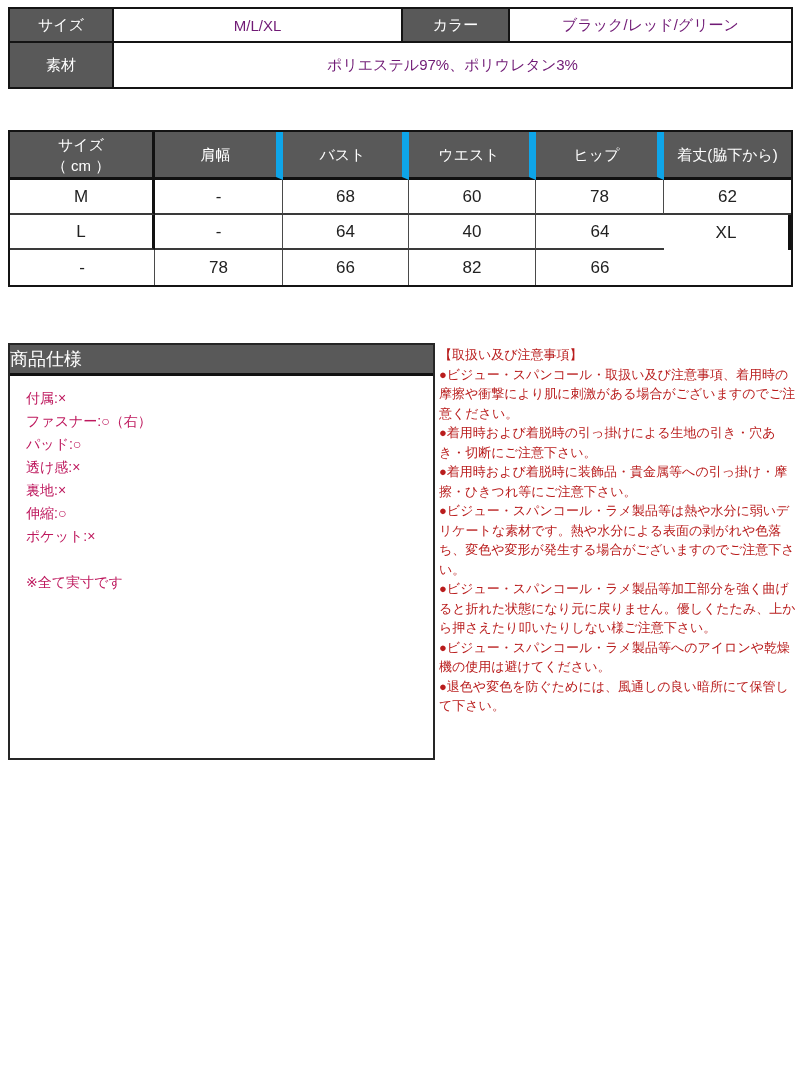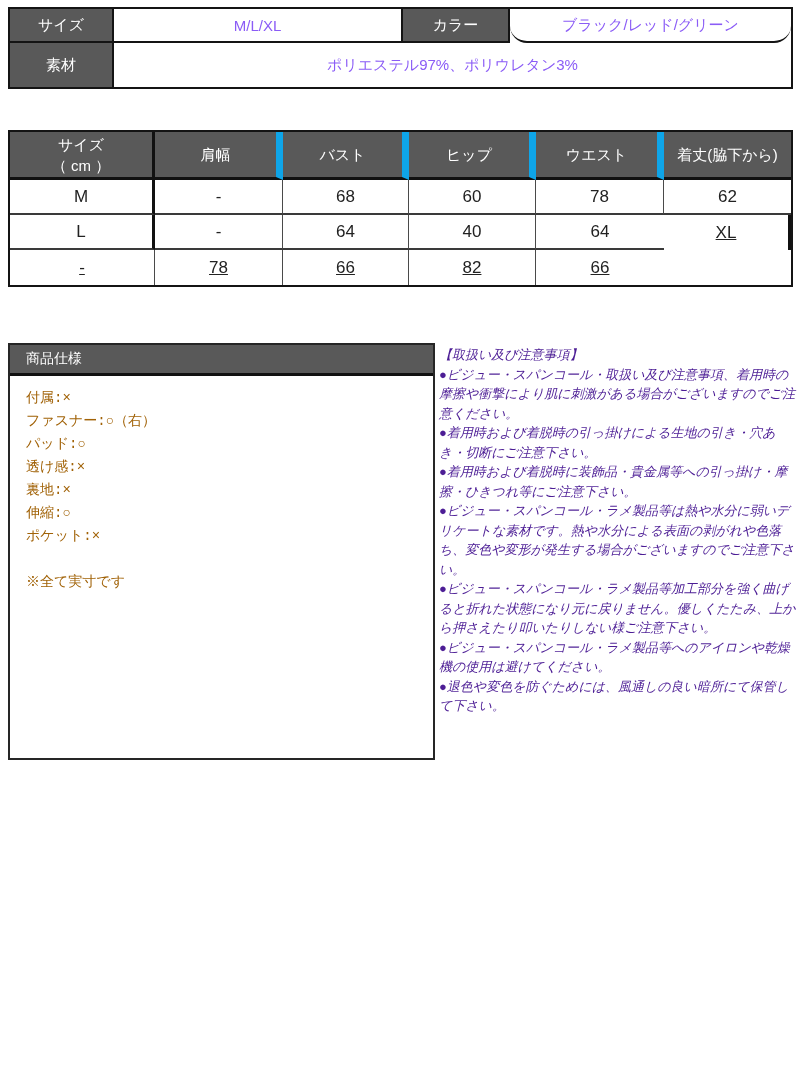--- a/index.html
+++ b/index.html
@@ -22,25 +22,25 @@
     grid-template-rows: 34px 44px;
     border: 2px solid #141414;
     background: #fff;
   }
   .info-table .cell {
     display: flex; align-items: center; justify-content: center;
     font-size: 15px;
     border-right: 2px solid #141414;
     border-bottom: 2px solid #141414;
   }
-  .info-table .cell.last { border-right: none; border-radius: 17px; }
+  .info-table .cell.last { border-right: none; }
   .info-table .cell.bottom { border-bottom: none; }
   .info-table .span3 { grid-column: 2 / 5; }
   .dark { background: #595959; color: #ffffff; }
-  .val { color: #8b5cf6; }
+  .val { color: #701a75; }
 
   
   .size-table {
     position: absolute; left: 8px; top: 130px;
     width: 785px;
     display: grid;
     grid-template-columns: 145px 128px 126px 127px 128px 127px;
     grid-template-rows: 48px 35px 35px 35px;
     border: 2px solid #141414;
     background: #fff;
@@ -54,69 +54,68 @@
     white-space: pre-line; line-height: 21px;
   }
   .sc {
     font-size: 17px; color: #222;
     display: flex; align-items: center; justify-content: center;
     border-right: 1px solid #4a4a4a;
     border-bottom: 2px solid #3a3a3a;
   }
   .c1 { border-right: 3px solid #111 !important; }
   .c6 { border-right: none !important; text-align: center; }
-  .rlast { border-bottom: none !important; text-decoration: underline; }
+  .rlast { border-bottom: none !important; }
 
   
   .spec-box {
     position: absolute; left: 8px; top: 343px;
     width: 427px; height: 417px;
     border: 2px solid #262626;
     background: #fff;
   }
   .spec-header {
     height: 31px; background: #595959;
     border-bottom: 3px solid #111;
-    color: #fff; font-size: 14px;
+    color: #fff; font-size: 18px;
     display: flex; align-items: center;
-    padding-left: 16px;
   }
   .spec-body {
     padding: 11px 16px;
-    font-size: 14px; line-height: 23px; color: #a16207; font-family: Liberation Mono, monospace;
+    font-size: 14px; line-height: 23px; color: #be185d;
   }
   .spec-note { margin-top: 23px; }
 
   
   .precautions {
     position: absolute; left: 439px; top: 345px;
     width: 358px;
-    font-size: 13px; line-height: 19.5px; color: #4c1d95; font-style: italic;
+    font-size: 13px; line-height: 19.5px; color: #b91c1c;
   }
   .precautions p { margin: 0; }
 </style>
 </head>
 <body>
 
 <div class="info-table">
   <div class="cell dark">サイズ</div>
   <div class="cell val">M/L/XL</div>
   <div class="cell dark">カラー</div>
   <div class="cell val last">ブラック/レッド/グリーン</div>
   <div class="cell dark bottom">素材</div>
   <div class="cell val bottom last span3">ポリエステル97%、ポリウレタン3%</div>
 </div>
 
 <div class="size-table">
   <div class="sh c1">サイズ
 （ cm ）</div>
   <div class="sh">肩幅</div>
   <div class="sh">バスト</div>
+  <div class="sh">ウエスト</div>
   <div class="sh">ヒップ</div>
-  <div class="sh">ウエスト</div>
   <div class="sh c6">着丈(脇下から)</div>
 
   <div class="sc c1">M</div>
   <div class="sc">-</div>
   <div class="sc">68</div>
   <div class="sc">60</div>
   <div class="sc">78</div>
   <div class="sc c6">62</div>
 
   <div class="sc c1">L</div>

